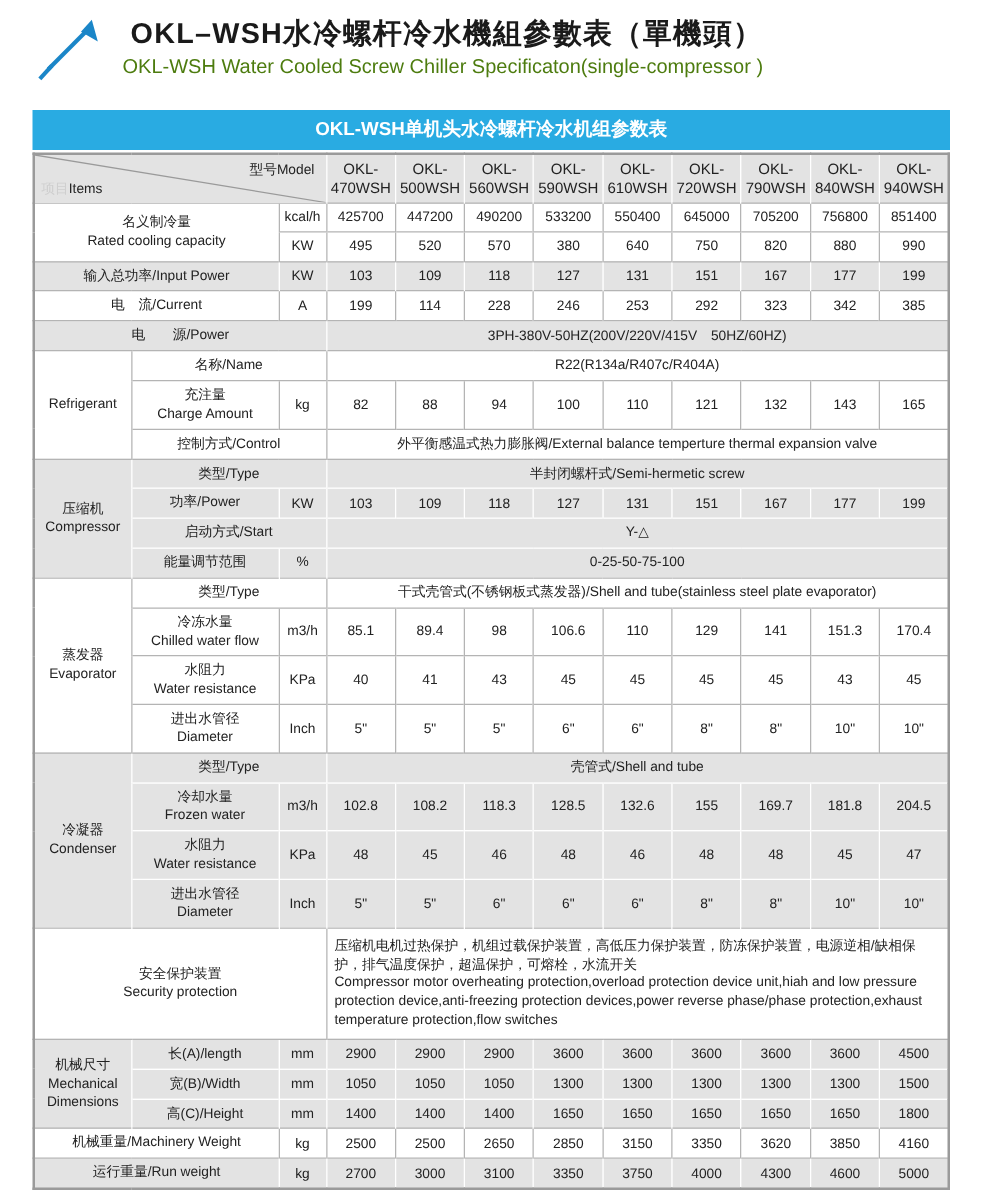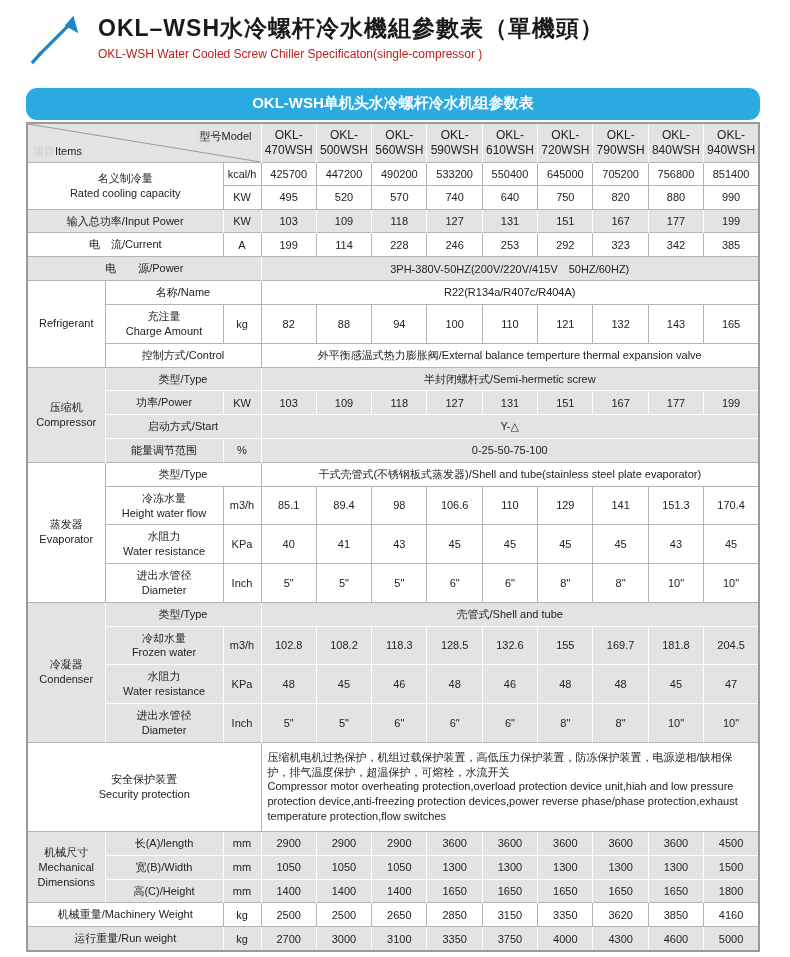--- a/index.html
+++ b/index.html
@@ -9,29 +9,28 @@
     font-family: "Liberation Sans", "DejaVu Sans", sans-serif;
     color: #222; overflow: hidden;
   }
   .page { padding: 8px 28px 0 26px; }
 
   
   .masthead { display: flex; align-items: center; gap: 12px; padding-left: 2px; }
   .arrow-icon { width: 58px; height: 58px; flex: 0 0 auto; }
   .arrow-icon svg { width: 58px; height: 58px; display: block; }
   .title-zh { font-size: 23px; font-weight: bold; letter-spacing: 1px; color: #1a1a1a; text-align: right; }
-  .title-en { font-size: 12px; margin-top: 3px; color: #b91c1c; }
+  .title-en { font-size: 16px; margin-top: 3px; color: #4d7c0f; }
 
   
   .banner {
     margin-top: 22px; width: 734px;
     background: #29abe2; color: #fff;
     text-align: center; font-size: 15px; font-weight: bold;
     padding: 6px 0 7px;
-    border-radius: 11px;
   }
 
   
   table.spec {
     width: 734px; border-collapse: collapse; table-layout: fixed;
     border: 2px solid #9a9a9a; margin-top: 2px;
   }
   td {
     border-top: 1px solid #b4b4b4; border-left: 1px solid #b4b4b4;
     font-size: 11px; text-align: center; vertical-align: middle;
@@ -120,21 +119,21 @@
           <td class="val">645000</td>
           <td class="val">705200</td>
           <td class="val">756800</td>
           <td class="val">851400</td>
         </tr>
         <tr class="r-white">
           <td class="unit">KW</td>
           <td class="val">495</td>
           <td class="val">520</td>
           <td class="val">570</td>
-          <td class="val">740</td>
+          <td class="val">380</td>
           <td class="val">640</td>
           <td class="val">750</td>
           <td class="val">820</td>
           <td class="val">880</td>
           <td class="val">990</td>
         </tr>
         <tr class="r-gray">
           <td colspan="2" class="label">输入总功率/Input Power</td>
           <td class="unit">KW</td>
           <td class="val">103</td>
@@ -216,21 +215,21 @@
           <td colspan="9" class="spanval">0-25-50-75-100</td>
         </tr>
         <tr class="r-white">
           <td rowspan="4" class="group">蒸发器
 Evaporator</td>
           <td colspan="2" class="label">类型/Type</td>
           <td colspan="9" class="spanval">干式壳管式(不锈钢板式蒸发器)/Shell and tube(stainless steel plate evaporator)</td>
         </tr>
         <tr class="r-white">
           <td class="label">冷冻水量
-Height water flow</td>
+Chilled water flow</td>
           <td class="unit">m3/h</td>
           <td class="val">85.1</td>
           <td class="val">89.4</td>
           <td class="val">98</td>
           <td class="val">106.6</td>
           <td class="val">110</td>
           <td class="val">129</td>
           <td class="val">141</td>
           <td class="val">151.3</td>
           <td class="val">170.4</td>

